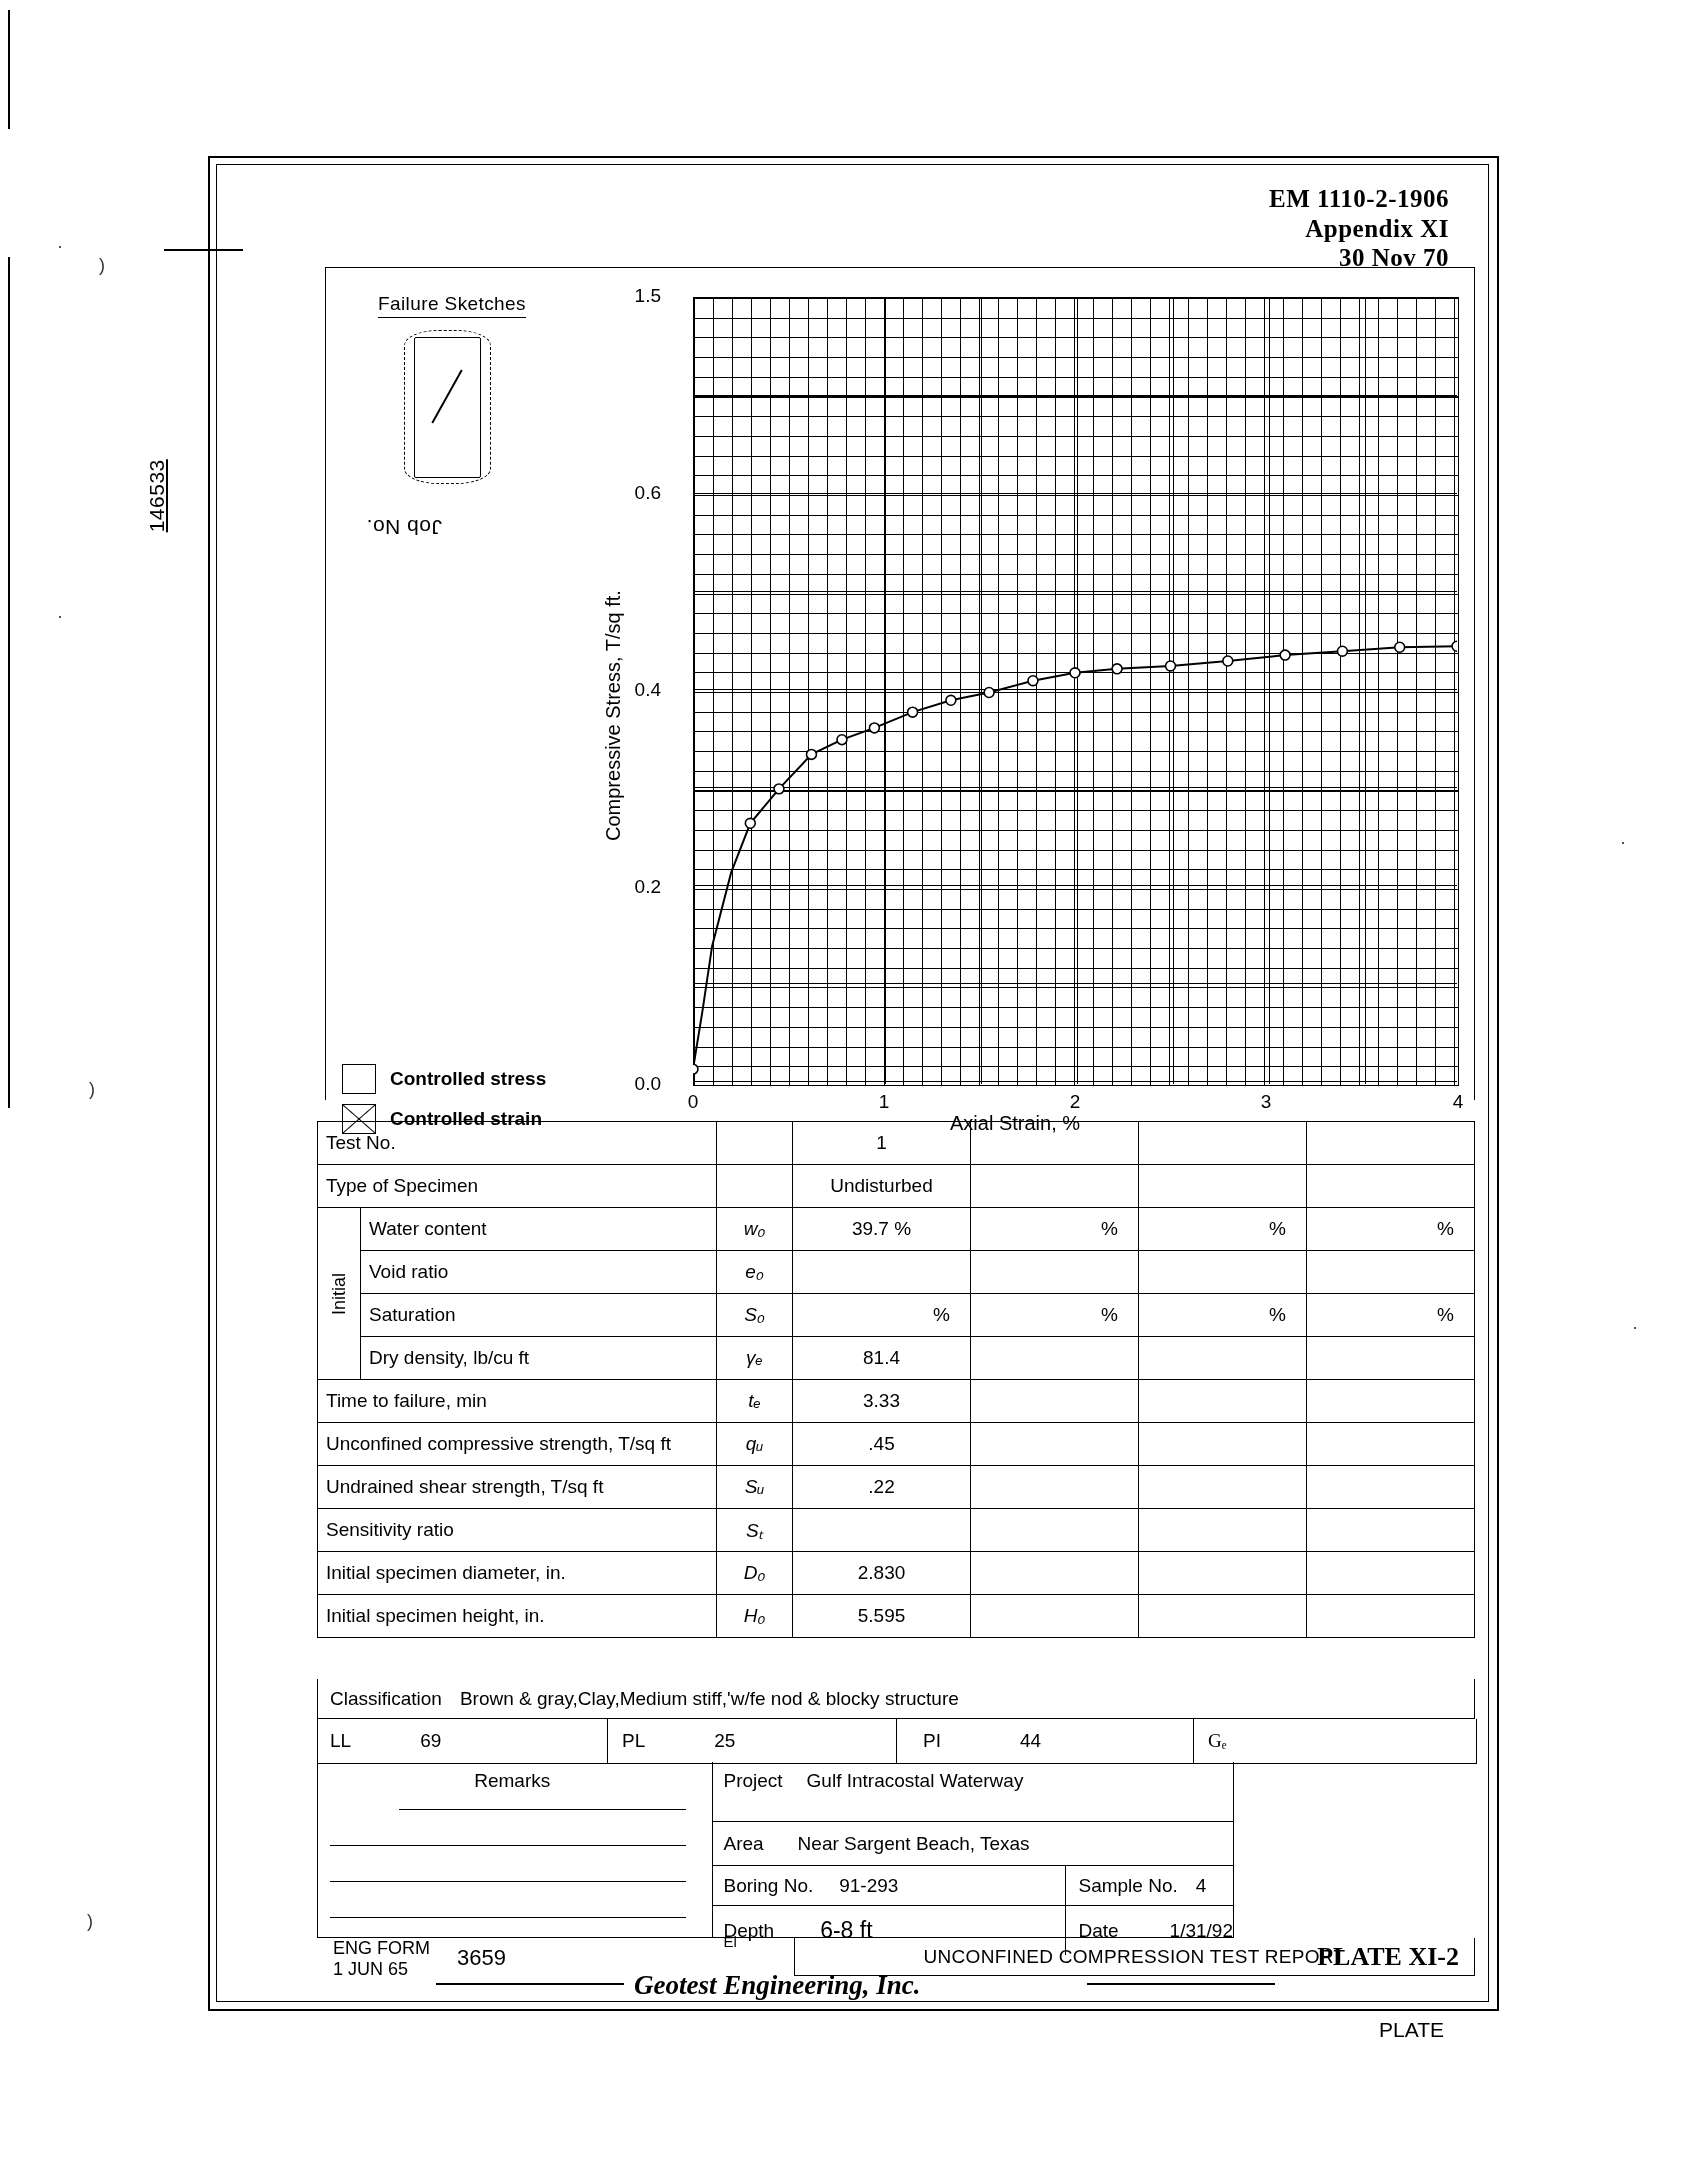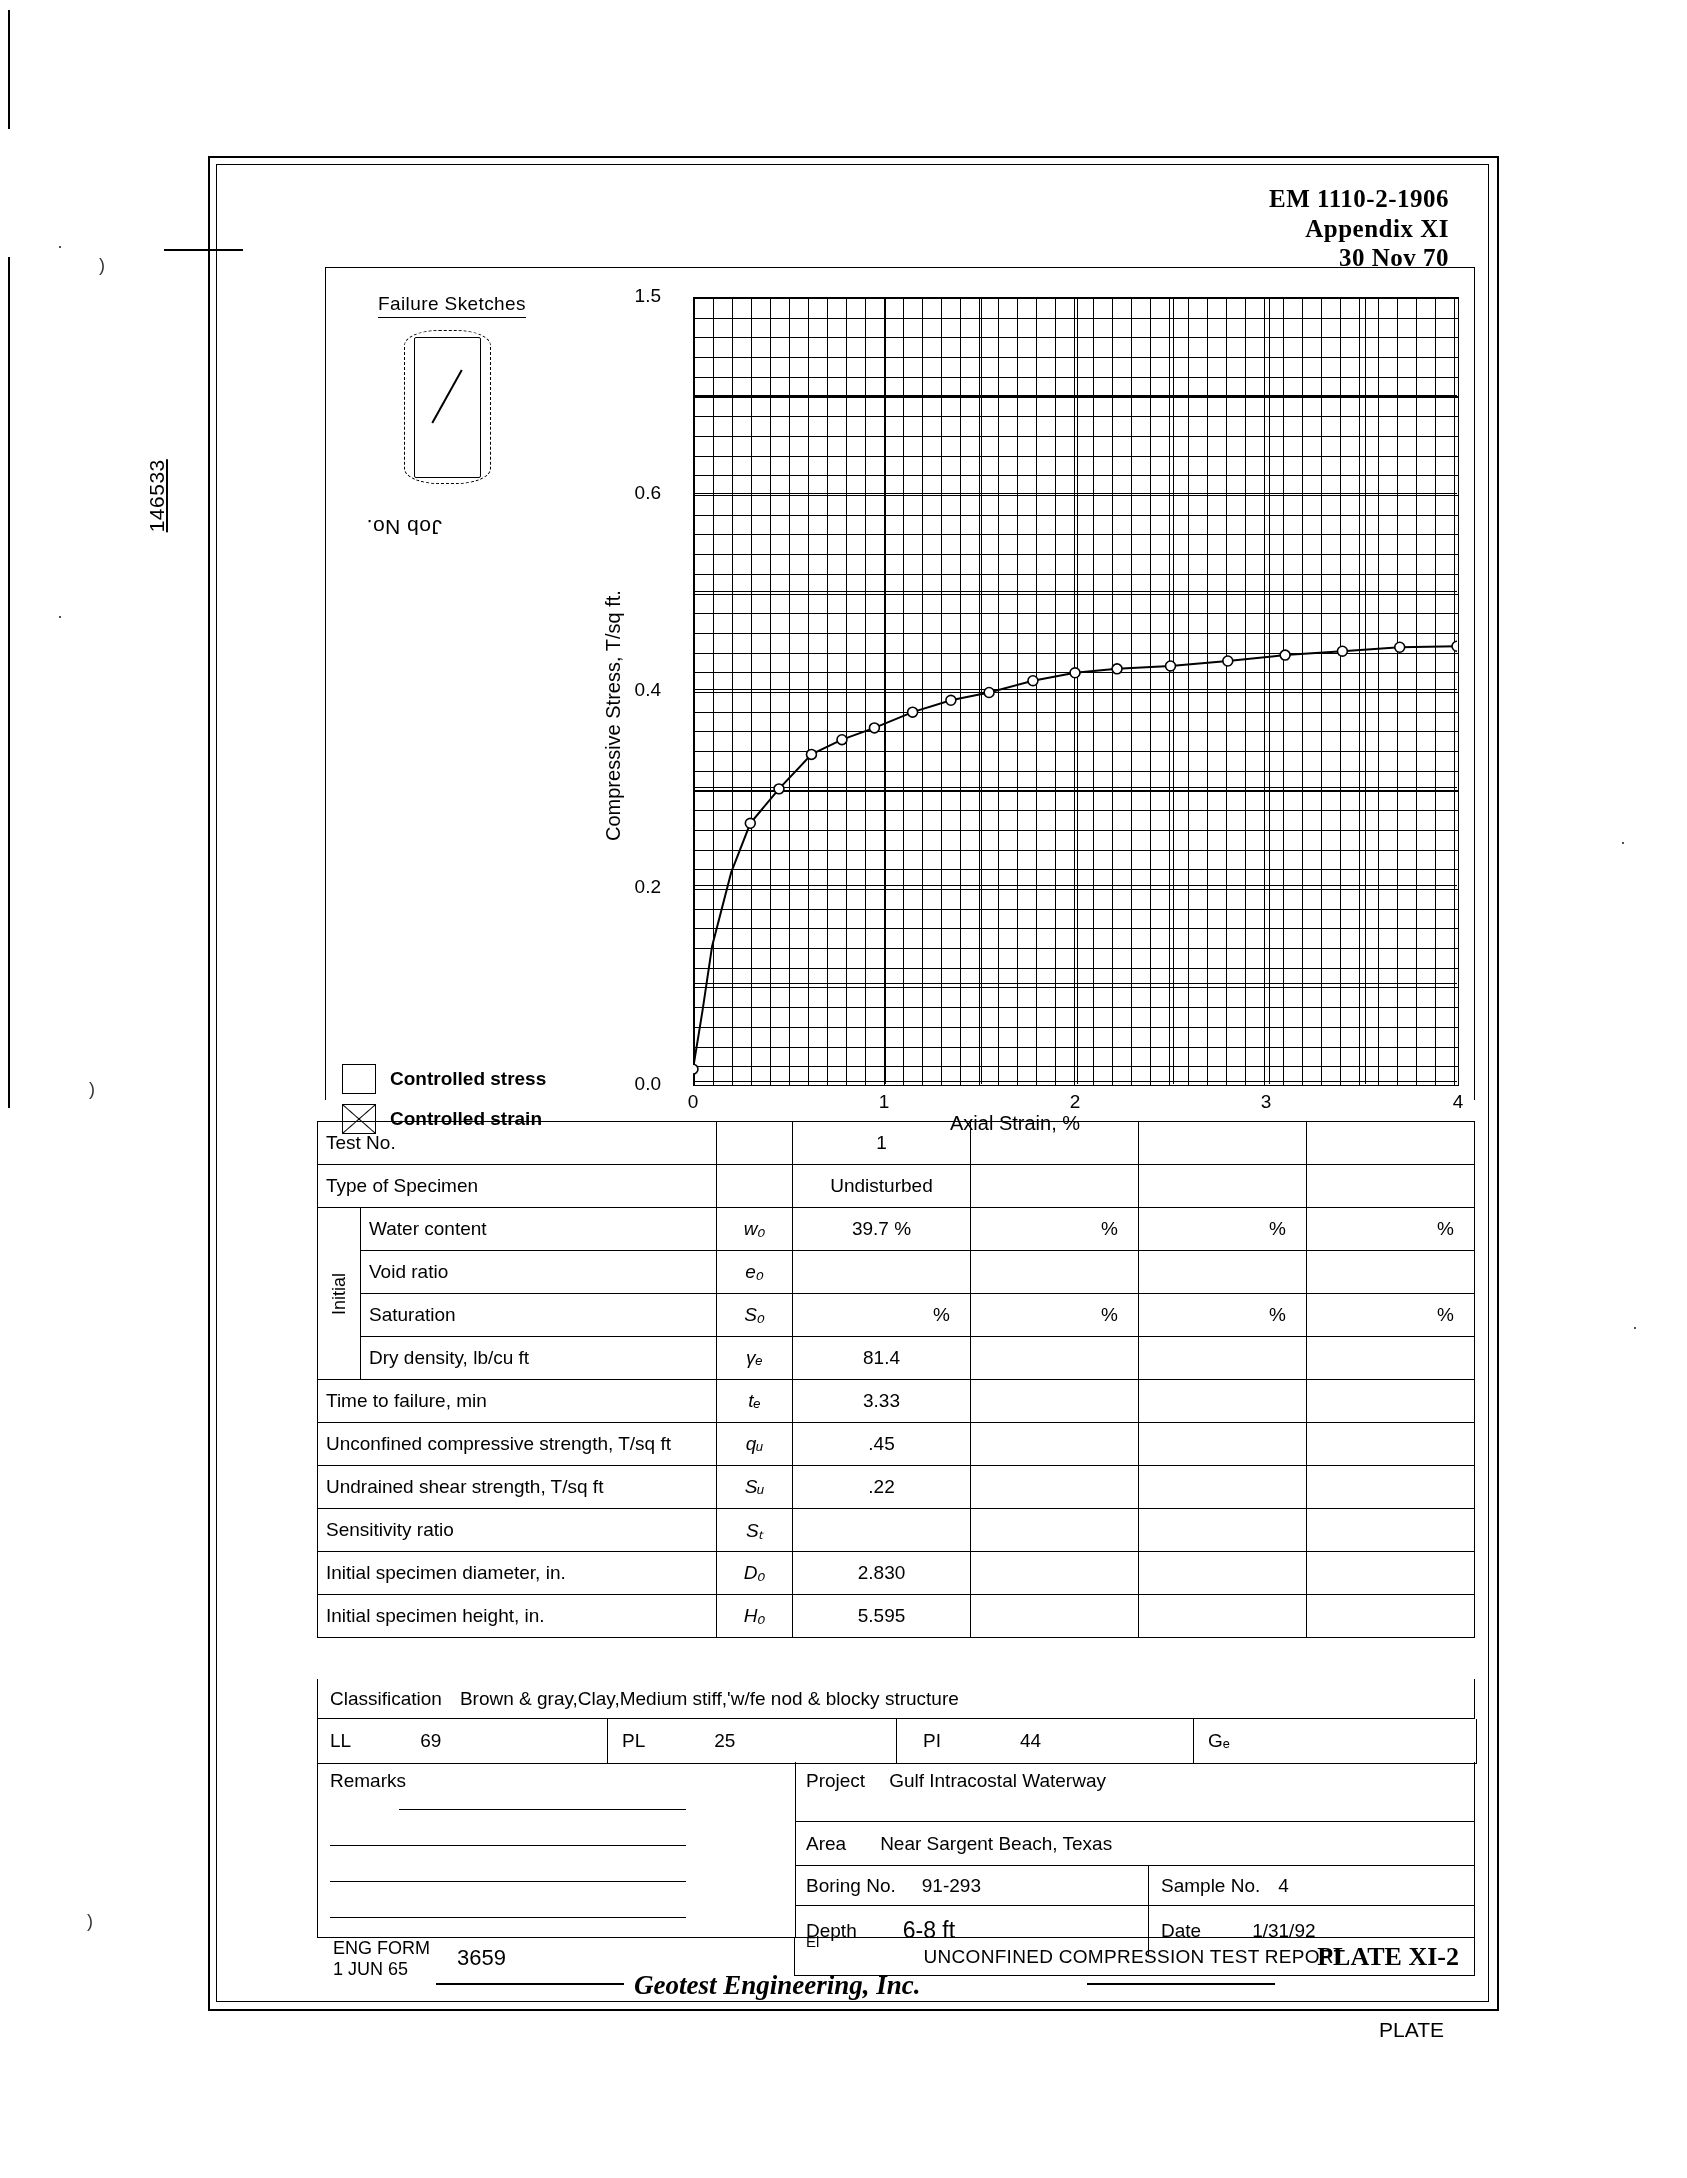--- a/index.html
+++ b/index.html
@@ -60,21 +60,21 @@
   .lbl{padding-left:12px;}
   .sym{text-align:center;width:59px;font-style:italic;}
   .val{text-align:center;width:149px;}
   .blank{width:139px;}
   .initial-cell{width:26px;text-align:center;padding:0;position:relative;}
   .initial-cell span{position:absolute;left:50%;top:50%;transform:translate(-50%,-50%) rotate(-90deg);white-space:nowrap;font-size:18px;}
   .pct{font-size:17px;}
 
   
   .classline{position:absolute;left:317px;width:1158px;border:1.3px solid #000;border-top:none;}
-  .remarks-wrap{position:absolute;left:317px;width:1158px;}
+  .remarks-wrap{position:absolute;left:317px;width:917px;text-align:center;}
   .rbox{border:1.3px solid #000;border-top:none;}
   .sig{position:absolute;left:634px;top:1970px;font-family:"Liberation Serif",serif;font-style:italic;font-weight:bold;font-size:27px;}
   .sig-line-l{position:absolute;left:436px;top:1983px;width:188px;height:2px;background:#000;}
   .sig-line-r{position:absolute;left:1087px;top:1983px;width:188px;height:2px;background:#000;}
   .plate{position:absolute;right:228px;top:1942px;font-family:"Liberation Serif",serif;font-weight:bold;font-size:26px;}
   .plate2{position:absolute;right:243px;top:2018px;font-size:21px;}
   .engform{position:absolute;left:333px;top:1938px;font-size:18px;line-height:1.15;}
   .engnum{position:absolute;left:457px;top:1945px;font-size:22px;}
   .underline-blank{border-bottom:1.3px solid #000;height:1px;}
 </style>
@@ -286,21 +286,21 @@
     <span style="font-size:19px;margin-left:69px;">69</span>
   </div>
   <div style="width:289px;border-left:1.3px solid #000;display:flex;align-items:center;box-sizing:border-box;padding-left:14px;">
     <span style="font-size:19px;">PL</span>
     <span style="font-size:19px;margin-left:69px;">25</span>
   </div>
   <div style="width:297px;border-left:1.3px solid #000;display:flex;align-items:center;box-sizing:border-box;padding-left:26px;">
     <span style="font-size:19px;">PI</span>
     <span style="font-size:19px;margin-left:79px;">44</span>
   </div>
-  <div style="flex:1;border-left:1.3px solid #000;display:flex;align-items:center;box-sizing:border-box;padding-left:14px;">
+  <div style="flex:1;border-left:1.3px solid #000;display:flex;align-items:center;box-sizing:border-box;padding-left:14px;font-family:Liberation Serif, serif;">
     <span style="font-size:19px;">Gₑ</span>
     <span style="font-size:19px;margin-left:40px;"></span>
   </div>
 </div>
 
 <div class="remarks-wrap" style="top:1762px;height:214px;">
   <div class="rbox" style="display:flex;height:176px;box-sizing:border-box;">
 
     <div style="width:477px;box-sizing:border-box;padding:8px 18px 0 12px;">
       <div style="font-size:19px;margin-bottom:12px;">Remarks</div>

